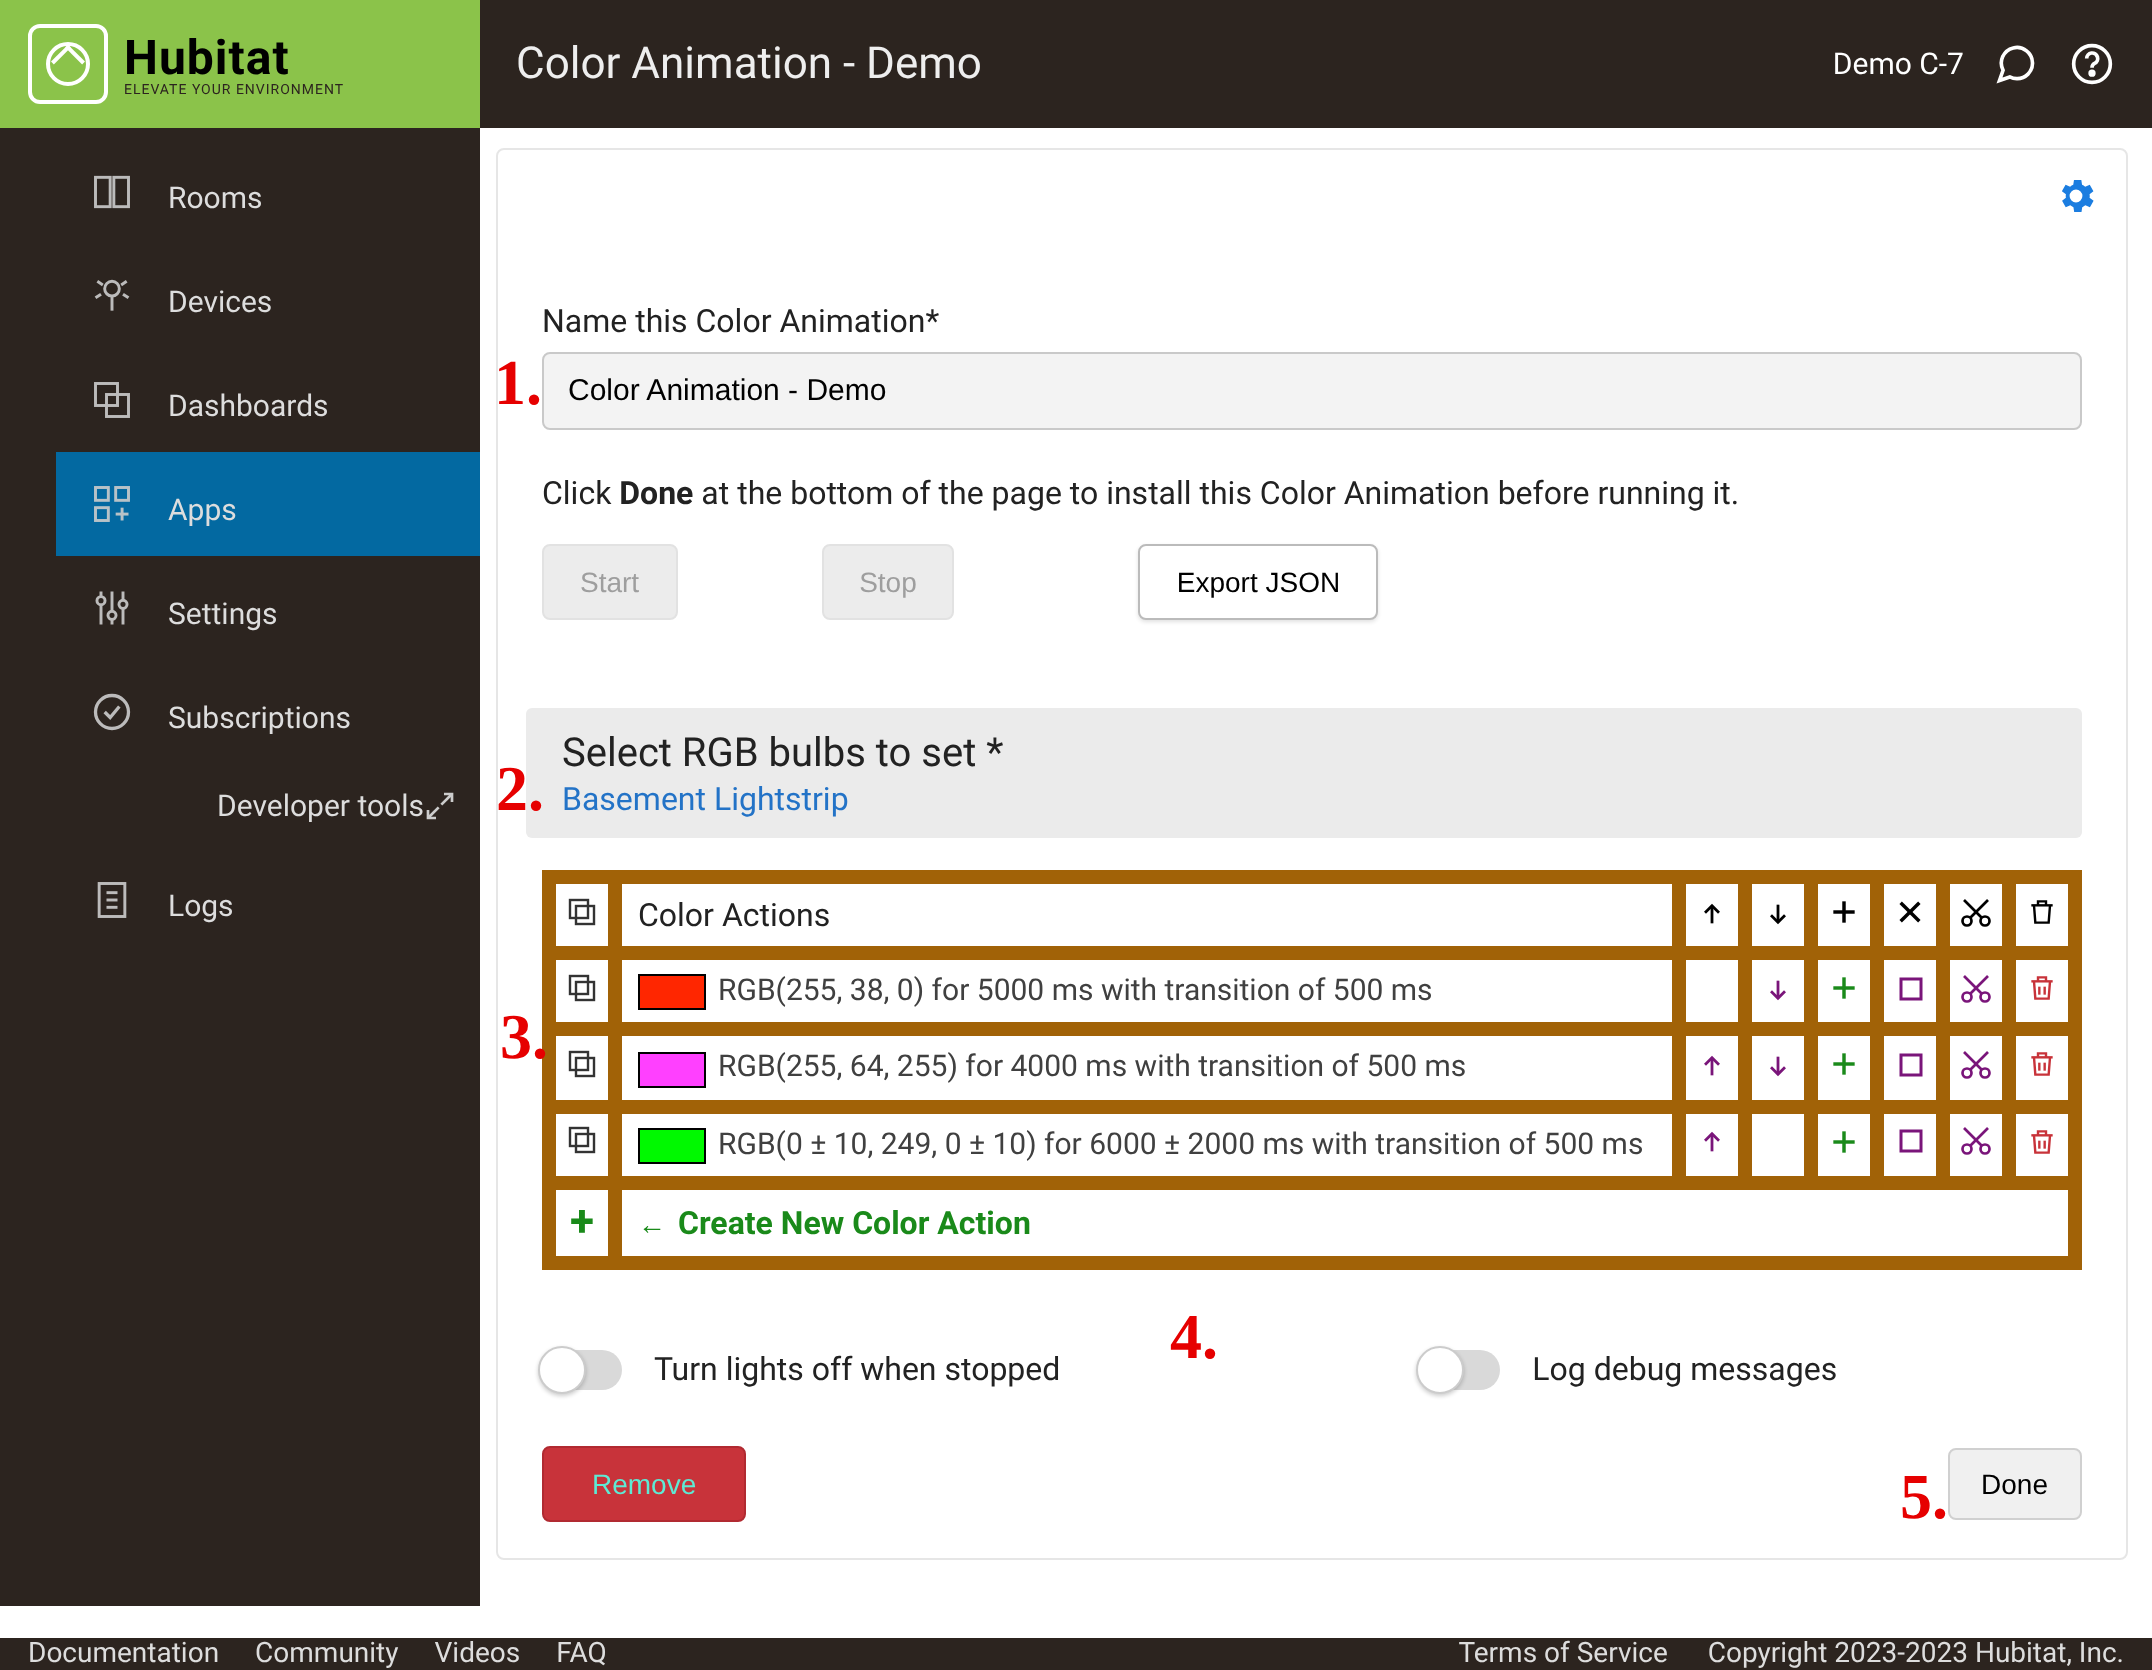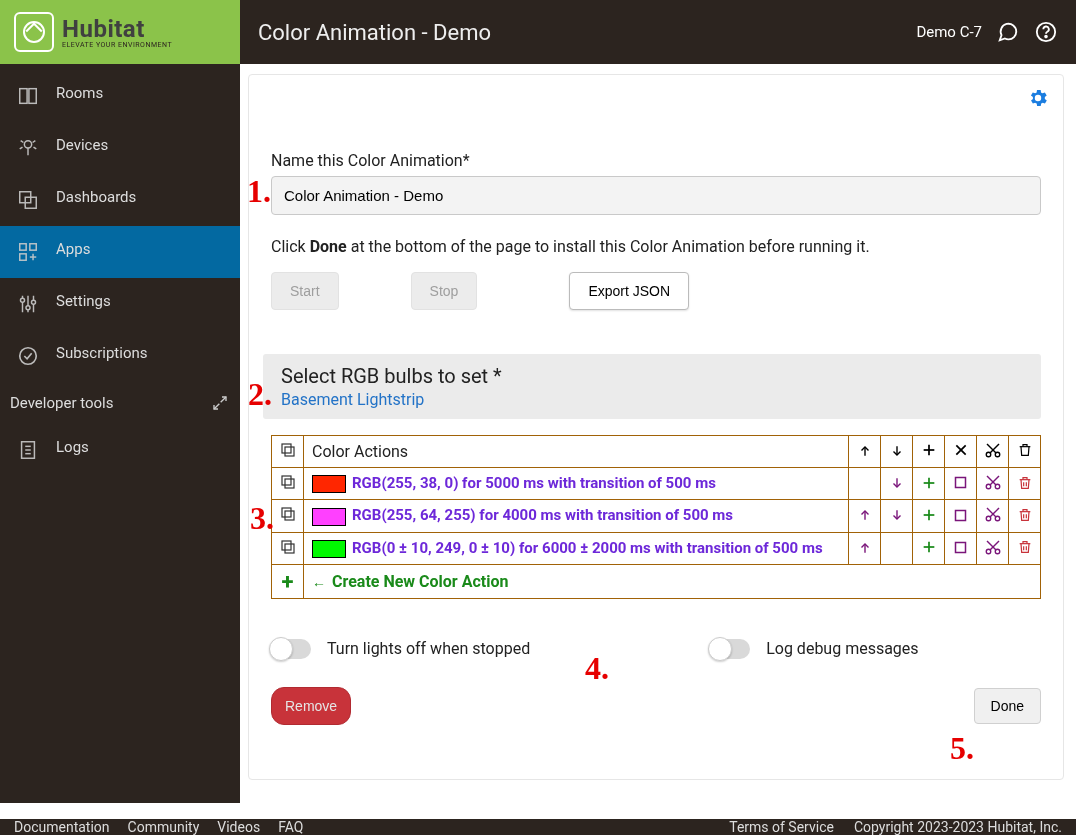--- a/index.html
+++ b/index.html
@@ -2,70 +2,70 @@
 <html><head>
 <meta charset="utf-8">
 <style>
   * { box-sizing: border-box; margin: 0; padding: 0; }
   body { font-family: -apple-system, BlinkMacSystemFont, "Segoe UI", Roboto, Arial, sans-serif; font-size: 14px; background: #fff; color: #222; width: 1076px; height: 835px; overflow: hidden; position: relative; }
   .topbar { display: flex; align-items: center; height: 64px; background: #2c241f; color: #fff; }
   .logo-cell { width: 240px; height: 64px; background: #8bc34a; display: flex; align-items: center; padding: 0 14px; gap: 8px; }
   .logo-badge { width: 40px; height: 40px; border: 2.5px solid #fff; border-radius: 6px; display: flex; align-items: center; justify-content: center; }
   .logo-house { width: 22px; height: 22px; border: 2.5px solid #fff; border-radius: 50%; position: relative; }
   .logo-house::before { content: ""; position: absolute; left: 50%; top: 50%; width: 10px; height: 10px; border-left: 2px solid #fff; border-top: 2px solid #fff; transform: translate(-50%,-60%) rotate(45deg); }
-  .logo-text { color: #404040; font-weight: 700; font-size: 24px; letter-spacing: .5px; }
+  .logo-text { color: #000000; font-weight: 700; font-size: 24px; letter-spacing: .5px; }
   .logo-sub { font-size: 7px; letter-spacing: .5px; color: #2c241f; margin-top: -2px; }
   .page-title { font-size: 22px; font-weight: 400; padding-left: 18px; color: #eee; }
   .top-right { margin-left: auto; display: flex; align-items: center; gap: 14px; padding-right: 18px; font-size: 15px; }
   .icon-btn { width: 24px; height: 24px; display: inline-flex; align-items: center; justify-content: center; cursor: pointer; }
 
   .layout { display: flex; height: calc(835px - 64px - 32px); }
   .sidebar { width: 240px; background: #2c241f; color: #ddd; display: flex; flex-direction: column; padding-top: 6px; }
-  .nav-item { display: flex; align-items: flex-start; gap: 16px; padding: 14px 16px; font-size: 15px; cursor: pointer; }
+  .nav-item { display: flex; align-items: flex-end; gap: 16px; padding: 14px 16px; font-size: 15px; cursor: pointer; margin-left: 28px; }
   .nav-item.active { background: #0369a1; }
   .nav-icon { width: 24px; height: 24px; display: inline-flex; align-items: center; justify-content: center; opacity: .9; }
-  .dev-tools { display: flex; align-items: center; justify-content: space-between; padding: 12px 12px 12px 10px; font-size: 15px; }
+  .dev-tools { display: flex; align-items: center; justify-content: flex-end; padding: 12px 12px 12px 10px; font-size: 15px; }
 
   .main { flex: 1; background: #fff; overflow-y: auto; padding: 10px 12px 10px 8px; position: relative; }
   .card { border: 1px solid #e6e6e6; border-radius: 4px; padding: 16px 22px 18px 22px; position: relative; min-height: 706px; }
   .gear { position: absolute; top: 12px; right: 14px; color: #1b7de0; cursor: pointer; }
 
   .field-label { font-size: 16px; margin-top: 60px; margin-bottom: 6px; color: #222; }
   .text-input { width: 100%; border: 1px solid #c9c9c9; border-radius: 4px; padding: 10px 12px; font-size: 15px; background: #f3f3f3; }
   .instruction { font-size: 16px; margin: 22px 0 16px; }
   .instruction b { font-weight: 700; }
   .btn-row { display: flex; gap: 12px; }
   .btn { padding: 10px 18px; border-radius: 4px; border: 1px solid #4c1d95; background: #fafafa; font-size: 14px; cursor: pointer; }
   .btn.disabled { background: #ececec; color: #9e9e9e; border-color: #e2e2e2; cursor: default; }
   .btn.export { background: #fff; border: 1px solid #bbb; box-shadow: 0 1px 2px rgba(0,0,0,.12); margin-left: 80px; }
 
   .select-box { background: #ebebeb; border-radius: 3px; margin: 44px 0 16px -8px; padding: 10px 14px 10px 18px; }
   .select-box .lbl { font-size: 20px; color: #222; }
   .select-box .val { color: #2373c7; font-size: 16px; margin-top: 2px; cursor: pointer; }
 
   table.actions { border-collapse: collapse; width: 100%; margin-top: 4px; }
-  table.actions th, table.actions td { border: 1px solid #a16207; padding: 6px 8px; text-align: left; vertical-align: middle; }
+  table.actions th, table.actions td { border: 7px solid #a16207; padding: 6px 8px; text-align: left; vertical-align: middle; }
   table.actions th { font-weight: 400; font-size: 16px; }
   .hdr-copy, .cell-copy { width: 44px; text-align: center; }
   .icon-col { width: 32px; text-align: center !important; padding: 4px 4px !important; }
   .swatch { display: inline-block; width: 34px; height: 18px; border: 1px solid #000; vertical-align: middle; margin-right: 6px; }
-  .action-text { color: #6d28d9; font-size: 15px; font-weight: bold; }
+  .action-text { color: #404040; font-size: 15px; }
   .row-icon { width: 18px; height: 18px; display: inline-flex; align-items: center; justify-content: center; cursor: pointer; }
   .create-row td.plus-cell { text-align: center; color: #1a8a1a; font-size: 22px; font-weight: 700; }
   .create-row .create-text { color: #1a8a1a; font-weight: 700; font-size: 16px; }
   .create-row .arrow { color: #1a8a1a; font-weight: 700; margin-right: 6px; }
 
   .toggles { display: flex; gap: 120px; margin: 40px 0 28px; align-items: flex-start; }
   .toggle-wrap { display: flex; align-items: center; gap: 16px; }
   .toggle { width: 40px; height: 20px; background: #d9d9d9; border-radius: 10px; position: relative; cursor: pointer; }
   .toggle::after { content: ""; position: absolute; width: 22px; height: 22px; background: #fff; border: 1px solid #ccc; border-radius: 50%; top: -2px; left: -2px; box-shadow: 0 1px 2px rgba(0,0,0,.2); }
   .toggle-label { font-size: 16px; }
 
   .bottom-row { display: flex; justify-content: space-between; align-items: center; }
-  .btn.remove { background: #c8333a; color: #e5e5e5; border-color: #b12a31; padding: 10px 13px; border-radius: 13px; }
+  .btn.remove { background: #c8333a; color: #5eead4; border-color: #b12a31; padding: 10px 24px; }
   .btn.done { background: #f0f0f0; border: 1px solid #d0d0d0; padding: 9px 16px; }
 
   .footer { position: absolute; bottom: 0; left: 0; right: 0; height: 16px; background: #2c241f; color: #ddd; display: flex; align-items: center; padding: 0 14px; font-size: 14px; gap: 18px; }
   .footer .right { margin-left: auto; display: flex; gap: 20px; }
 
   .anno { position: absolute; color: #e60000; font-family: "Comic Sans MS", cursive; font-weight: 700; font-size: 32px; pointer-events: none; z-index: 50; }
 
   svg { display: block; }
 </style>
 </head>

